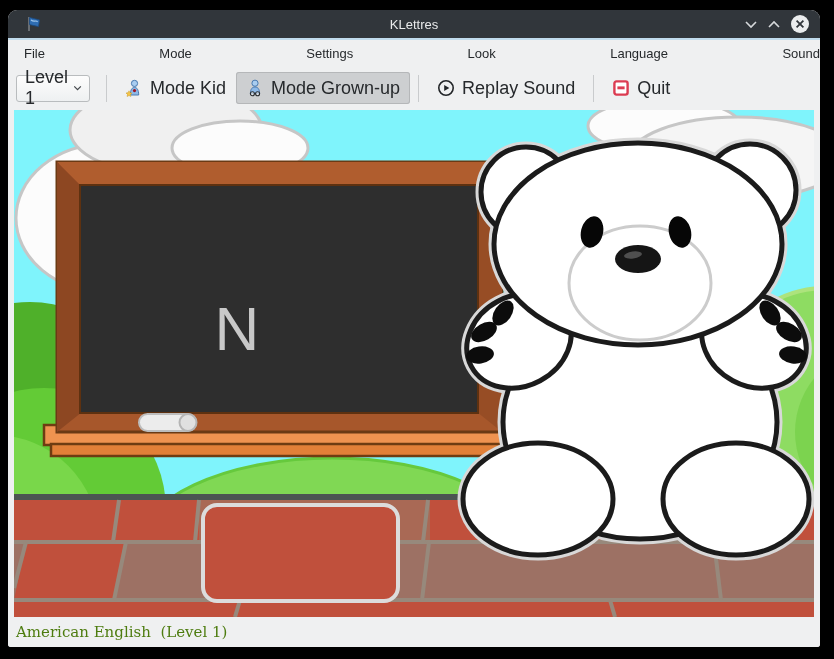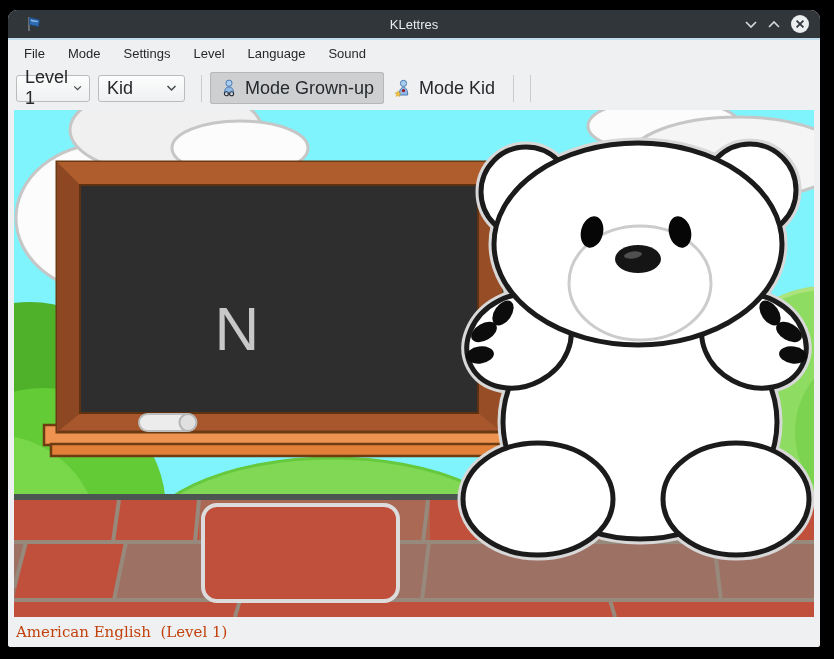--- a/index.html
+++ b/index.html
@@ -14,21 +14,21 @@
   
   .titlebar{height:28px;background:#31363b;position:relative;display:flex;align-items:center;}
   .app-icon{position:absolute;left:16px;top:5px;width:18px;height:18px;}
   .win-title{flex:1;text-align:center;color:#e9eaeb;font-size:13px;}
   .win-controls{position:absolute;right:10px;top:0;height:28px;display:flex;align-items:center;gap:9px;}
   .win-btn{display:flex;align-items:center;justify-content:center;}
   
   .menubar{
     height:26px;border-top:2px solid #c0dbec;background:#eff0f1;
     display:flex;align-items:center;padding-left:16px;gap:23px;
-    font-size:13px;color:#26292c;
+    font-size:13px;color:#26292c;justify-content:space-between;
   }
   .menu-item{cursor:default;}
   
   .toolbar{height:44px;display:flex;align-items:center;padding-left:8px;font-size:18px;color:#26292c;}
   .combo{
     box-sizing:border-box;height:27px;border:1px solid #b9bcbe;border-radius:3px;
     background:linear-gradient(#fdfdfd,#eef0f1);
     display:flex;align-items:center;padding:0 7px 0 8px;margin-right:8px;
   }
   .combo .chev{margin-left:auto;}
@@ -45,21 +45,21 @@
     font-size:62px;line-height:62px;color:#c8c8c8;
   }
   .letter-input{
     position:absolute;left:187px;top:393px;width:199px;height:100px;box-sizing:border-box;
     border:4px solid #dcdcdc;border-radius:16px;background:#c0503c;
     color:#fff;font-size:56px;text-align:center;line-height:92px;
   }
   
   .statusbar{
     height:30px;display:flex;align-items:center;padding-left:8px;
-    font-family:"DejaVu Serif",serif;font-size:15px;color:#c2410c;background:#eff0f1;
+    font-family:"DejaVu Serif",serif;font-size:15px;color:#4d7c0f;background:#eff0f1;
   }
   .status-text{white-space:pre;}
 </style>
 </head>
 <body>
 
 <div class="window">
 
   <div class="titlebar">
     <span class="app-icon">
@@ -87,69 +87,77 @@
           <path d="M6.6 6.6 L13.4 13.4 M13.4 6.6 L6.6 13.4" stroke="#31363b" stroke-width="1.8"></path>
         </svg>
       </span>
     </span>
   </div>
 
   <div class="menubar">
     <span class="menu-item">File</span>
     <span class="menu-item">Mode</span>
     <span class="menu-item">Settings</span>
-    <span class="menu-item">Level</span>
+    <span class="menu-item">Look</span>
     <span class="menu-item">Language</span>
     <span class="menu-item">Sound</span>
   </div>
 
   <div class="toolbar">
 
     <div class="combo combo-level">
       <span>Level 1</span>
       <svg class="chev" width="11" height="8" viewBox="0 0 11 8">
         <polyline points="1.5,2 5.5,6 9.5,2" fill="none" stroke="#44484c" stroke-width="1.5"></polyline>
       </svg>
     </div>
 
-    <div class="combo combo-theme">
-      <span>Kid</span>
-      <svg class="chev" width="11" height="8" viewBox="0 0 11 8">
-        <polyline points="1.5,2 5.5,6 9.5,2" fill="none" stroke="#44484c" stroke-width="1.5"></polyline>
-      </svg>
-    </div>
 
     <div class="tb-sep"></div>
+
+    <div class="tb-btn">
+      <svg width="18" height="18" viewBox="0 0 18 18">
+        <circle cx="9.5" cy="4.4" r="3.1" fill="#a9cdf0" stroke="#4a7ab0"></circle>
+        <path d="M5.3 16 C5.3 10.6 7.2 8.4 9.5 8.4 C11.8 8.4 13.7 10.6 13.7 16 Z" fill="#8db9e8" stroke="#4a7ab0"></path>
+        <circle cx="9.5" cy="11.6" r="1.6" fill="#9e1522"></circle>
+        <polygon points="4,11.8 4.9,13.7 7,14 5.5,15.4 5.9,17.5 4,16.5 2.1,17.5 2.5,15.4 1,14 3.1,13.7" fill="#f6c445" stroke="#c79a2a" stroke-width="0.5"></polygon>
+      </svg>
+      <span>Mode Kid</span>
+    </div>
 
     <div class="tb-btn pressed">
       <svg width="18" height="18" viewBox="0 0 18 18">
         <circle cx="9" cy="4.2" r="3.1" fill="#a9cdf0" stroke="#4a7ab0"></circle>
         <path d="M4.4 14.6 C4.4 9.6 6.5 8 9 8 C11.5 8 13.6 9.6 13.6 14.6 Z" fill="#8db9e8" stroke="#4a7ab0"></path>
         <circle cx="6.4" cy="14.8" r="2" fill="rgba(255,255,255,0.6)" stroke="#2b2f33" stroke-width="1.1"></circle>
         <circle cx="11.6" cy="14.8" r="2" fill="rgba(255,255,255,0.6)" stroke="#2b2f33" stroke-width="1.1"></circle>
         <path d="M8.4 14.6 h1.2" stroke="#2b2f33" stroke-width="1.1"></path>
       </svg>
       <span>Mode Grown-up</span>
     </div>
 
+    <div class="tb-sep"></div>
+
     <div class="tb-btn">
       <svg width="18" height="18" viewBox="0 0 18 18">
-        <circle cx="9.5" cy="4.4" r="3.1" fill="#a9cdf0" stroke="#4a7ab0"></circle>
-        <path d="M5.3 16 C5.3 10.6 7.2 8.4 9.5 8.4 C11.8 8.4 13.7 10.6 13.7 16 Z" fill="#8db9e8" stroke="#4a7ab0"></path>
-        <circle cx="9.5" cy="11.6" r="1.6" fill="#9e1522"></circle>
-        <polygon points="4,11.8 4.9,13.7 7,14 5.5,15.4 5.9,17.5 4,16.5 2.1,17.5 2.5,15.4 1,14 3.1,13.7" fill="#f6c445" stroke="#c79a2a" stroke-width="0.5"></polygon>
-      </svg>
-      <span>Mode Kid</span>
+        <circle cx="9" cy="9" r="7.2" fill="none" stroke="#232629" stroke-width="1.6"></circle>
+        <path d="M7.2 5.9 L12.3 9 L7.2 12.1 Z" fill="#232629"></path>
+      </svg>
+      <span>Replay Sound</span>
     </div>
 
     <div class="tb-sep"></div>
 
-
-    <div class="tb-sep"></div>
-
+    <div class="tb-btn">
+      <svg width="18" height="18" viewBox="0 0 18 18">
+        <rect x="2.4" y="2.4" width="13.2" height="13.2" rx="2" fill="#ffffff" stroke="#dc3c52" stroke-width="2.4"></rect>
+        <rect x="5.4" y="7.4" width="7.2" height="2.9" fill="#dc3c52"></rect>
+      </svg>
+      <span>Quit</span>
+    </div>
   </div>
 
   <div class="scene">
     <svg class="art" width="800" height="507" viewBox="0 0 800 507">
 
       <rect x="0" y="0" width="800" height="507" fill="#7ff4fc"></rect>
 
       <g stroke="#c6c6c6" stroke-width="3">
         <ellipse cx="92" cy="108" rx="90" ry="74" fill="#fcfcfc"></ellipse>
         <ellipse cx="152" cy="20" rx="96" ry="44" fill="#f0f0f0"></ellipse>

